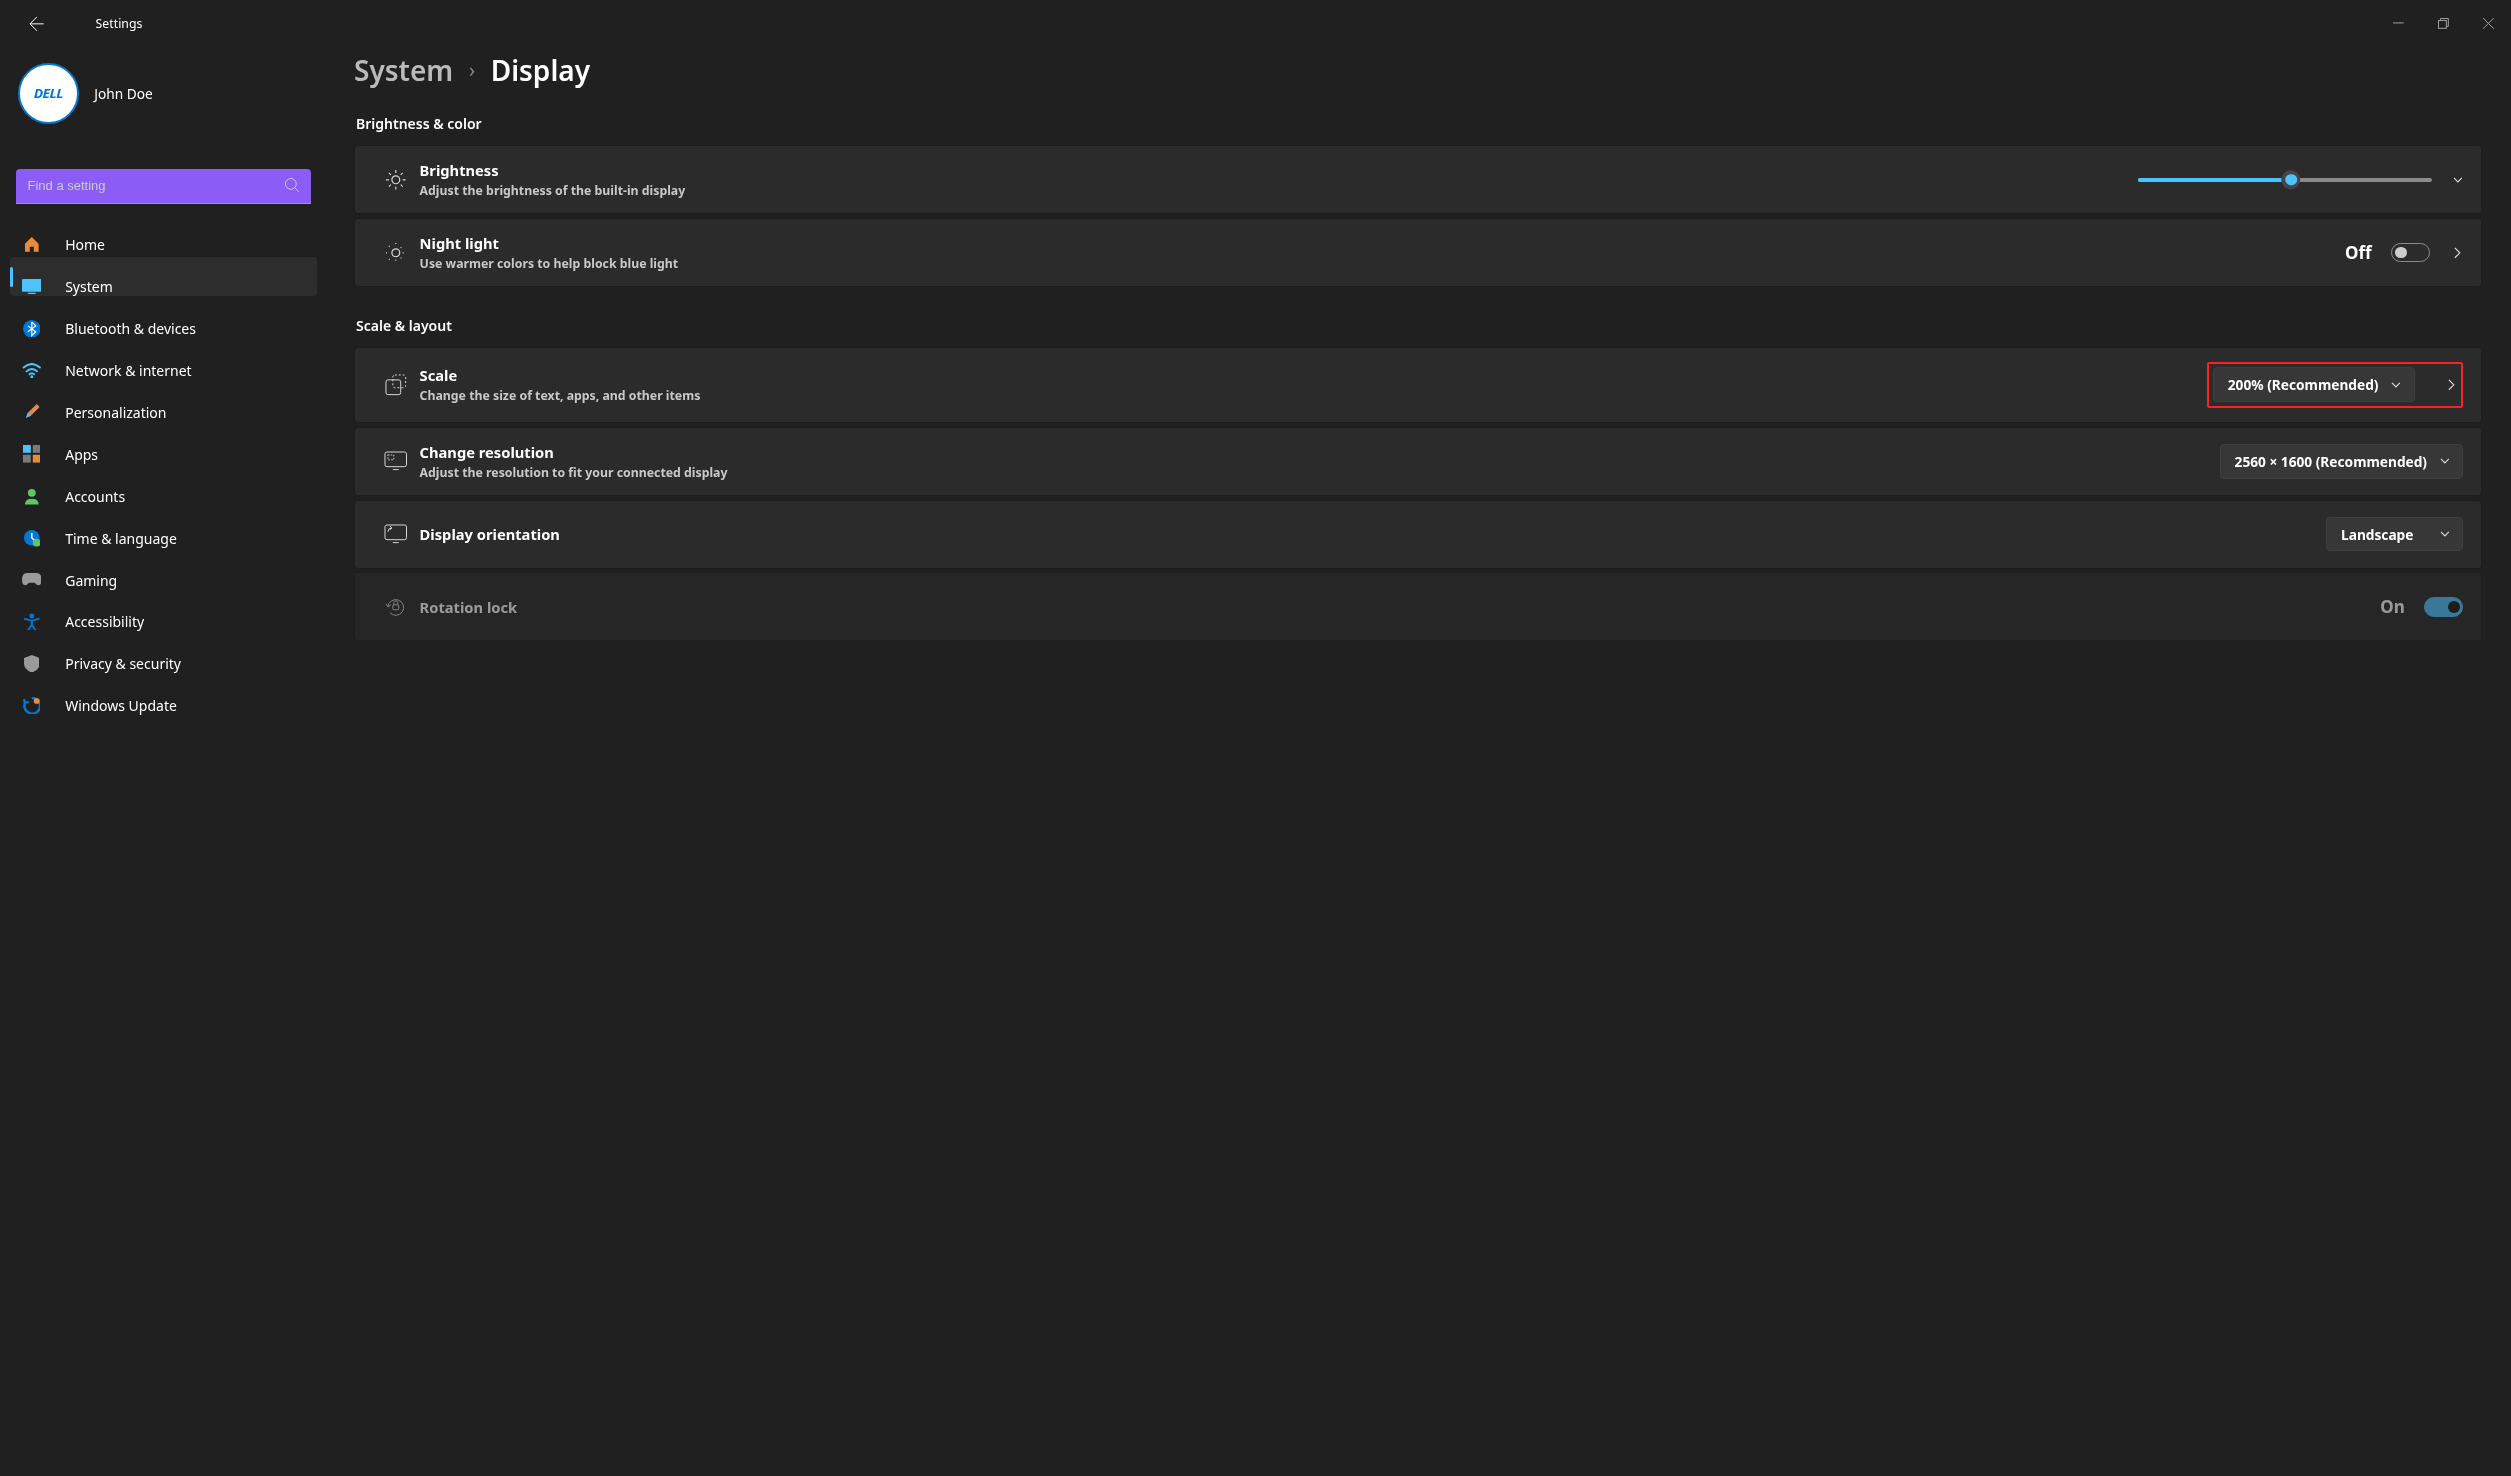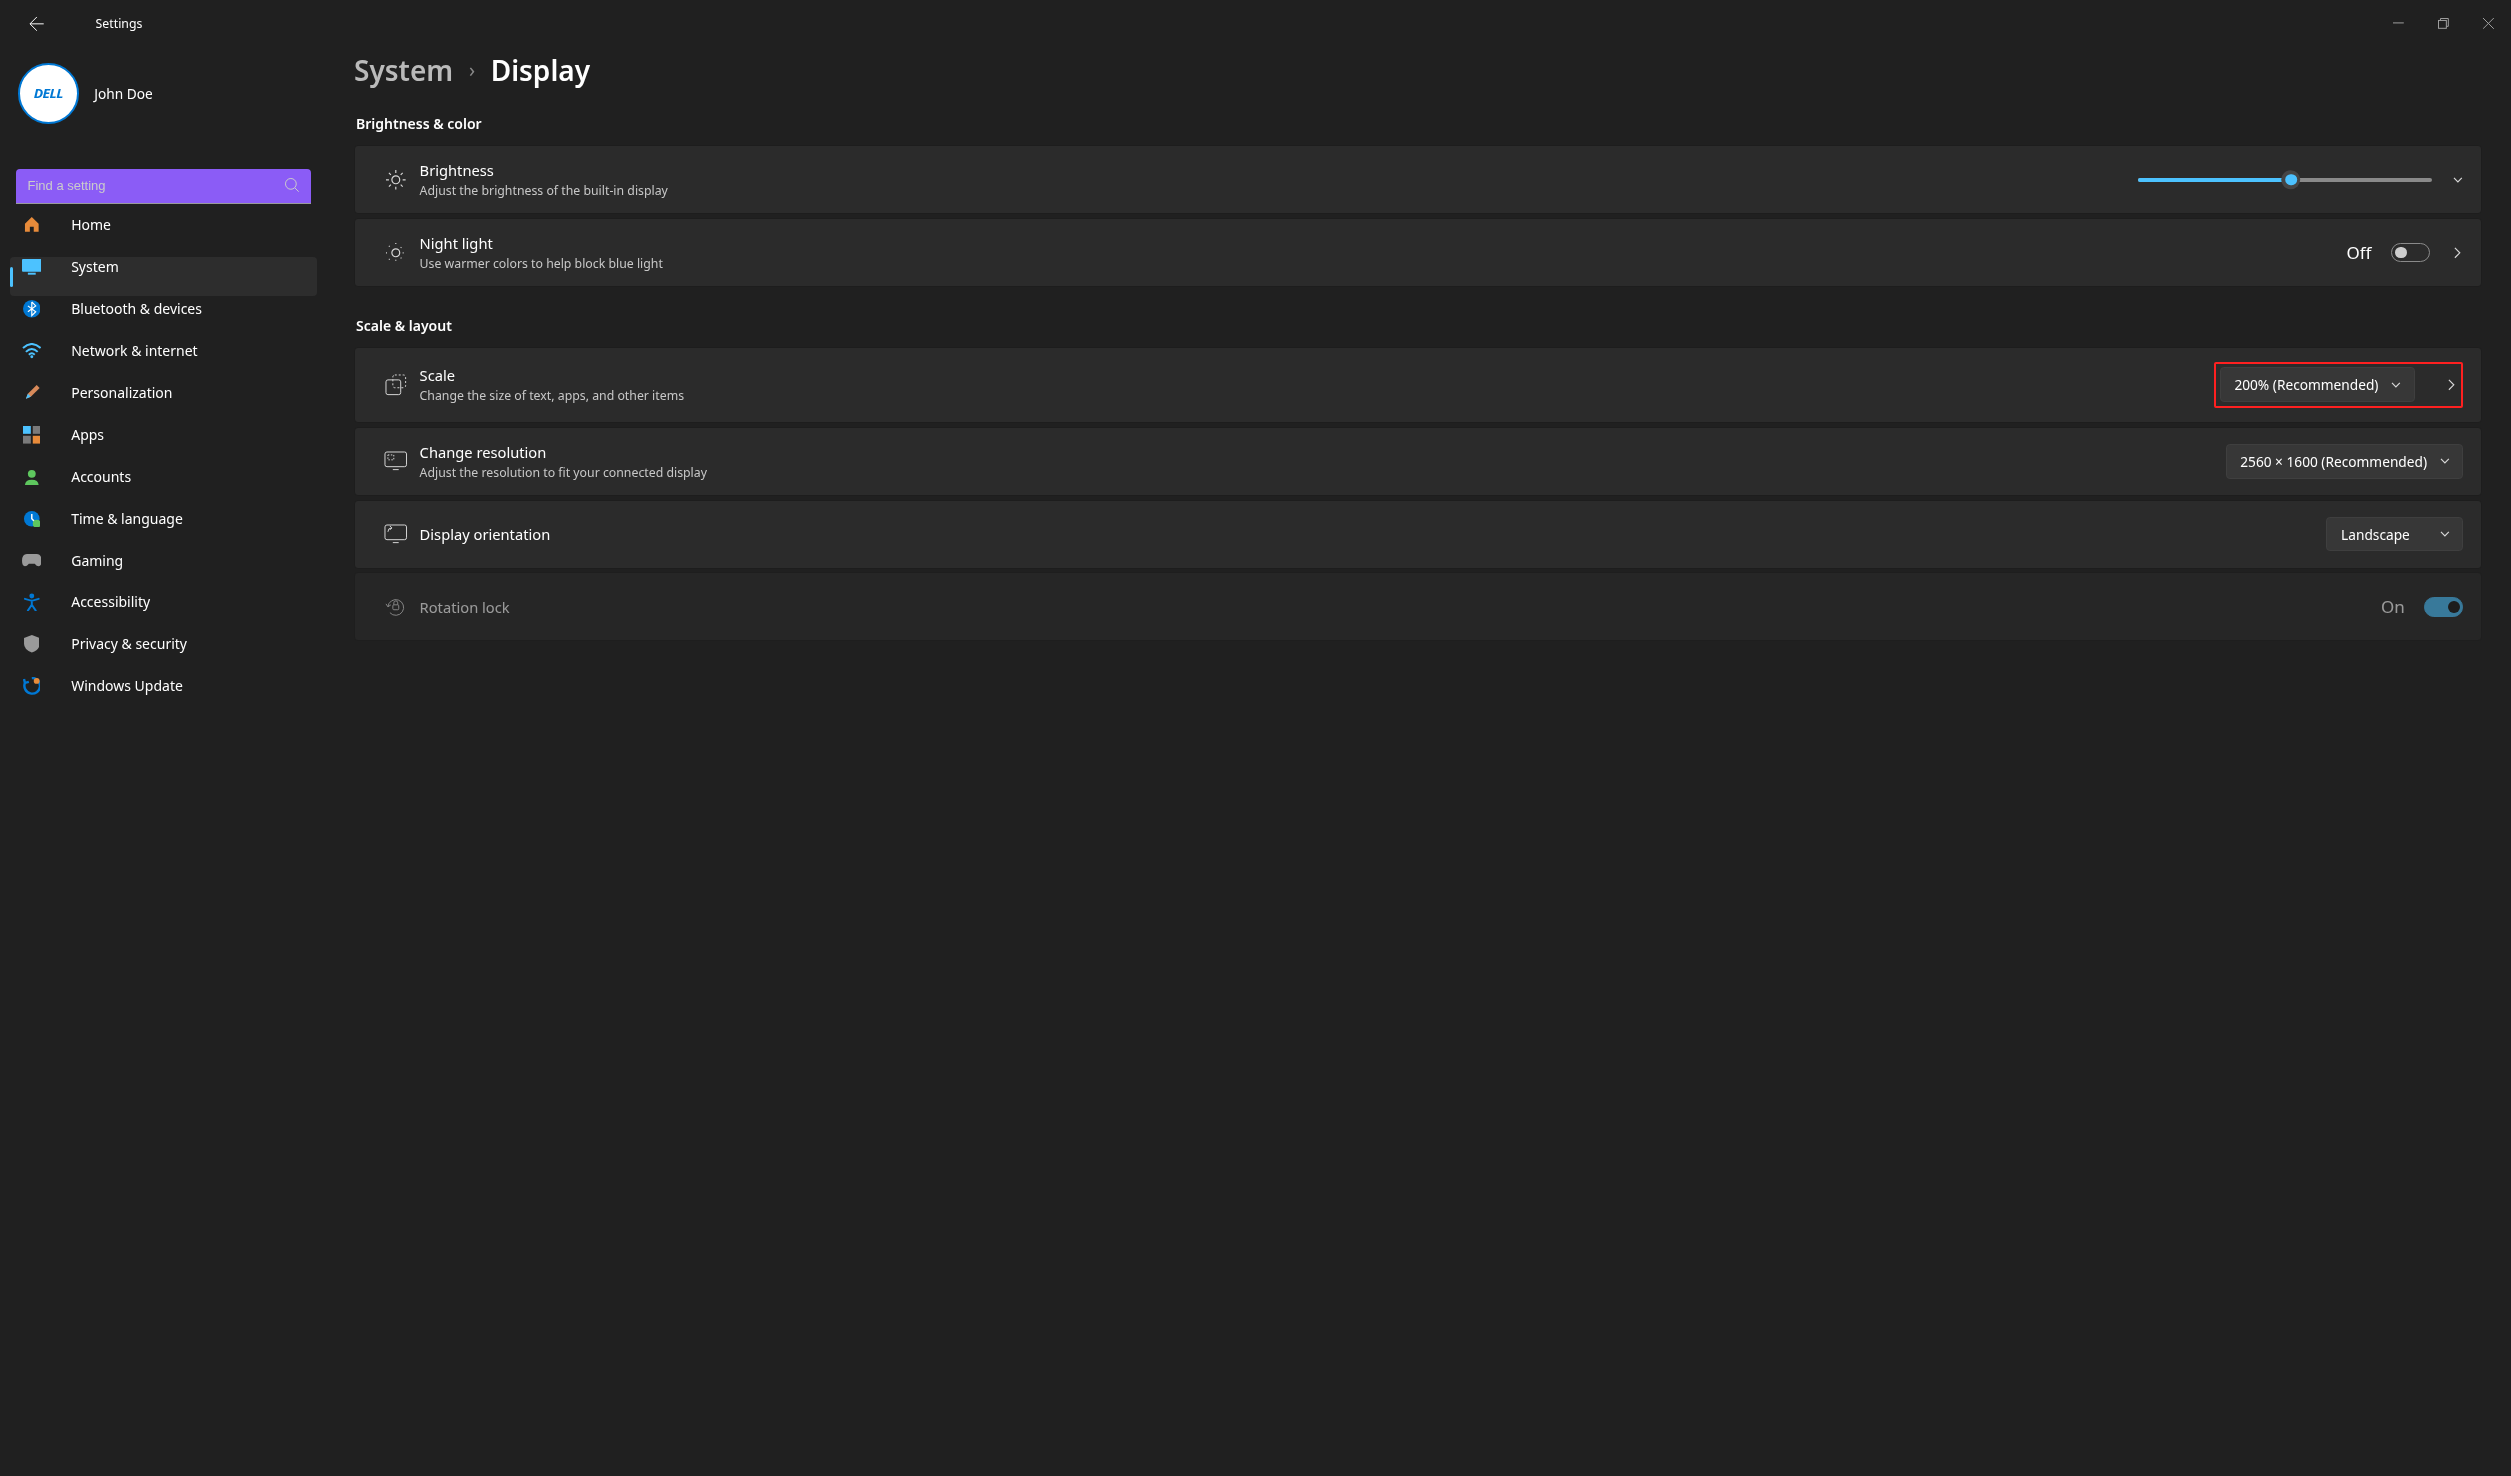--- a/index.html
+++ b/index.html
@@ -92,22 +92,22 @@
 .search-input::placeholder { color: #cbcbcb; }
 .search-icon {
   position: absolute;
   right: 11.8px;
   top: 8.8px;
   color: #cbcbcb;
 }
 .nav { margin-top: 9.8px; }
 .nav-item {
   display: flex;
-  align-items: flex-start;
-  gap: 30px;
+  align-items: flex-end;
+  gap: 24px;
   height: 39px;
   padding: 0 11.8px;
   border-radius: 3.9px;
   font-size: 14px;
   color: #ffffff;
   margin: 2.9px 0;
   position: relative;
 }
 .nav-item.active {
   background: #2d2d2d;
@@ -154,20 +154,21 @@
 .section-title.first { margin-top: 17.6px; }
 .card {
   background: #2b2b2b;
   border-radius: 3.9px;
   border: 1px solid #1d1d1d;
   display: flex;
   align-items: center;
   padding: 13.7px 17.6px 13.7px 17.6px;
   margin-bottom: 3.9px;
   min-height: 69px;
+  font-weight: bold;
 }
 .card.disabled { opacity: 0.55; }
 .card-icon {
   width: 47px;
   display: flex;
   align-items: center;
   justify-content: center;
   color: #d8d8d8;
   flex-shrink: 0;
 }

